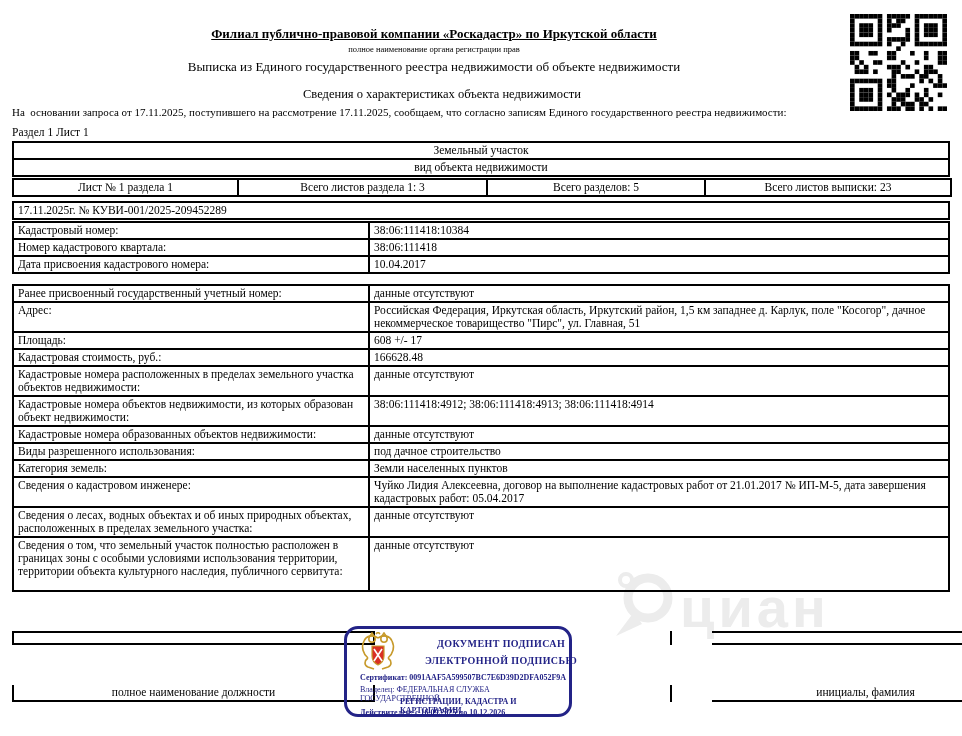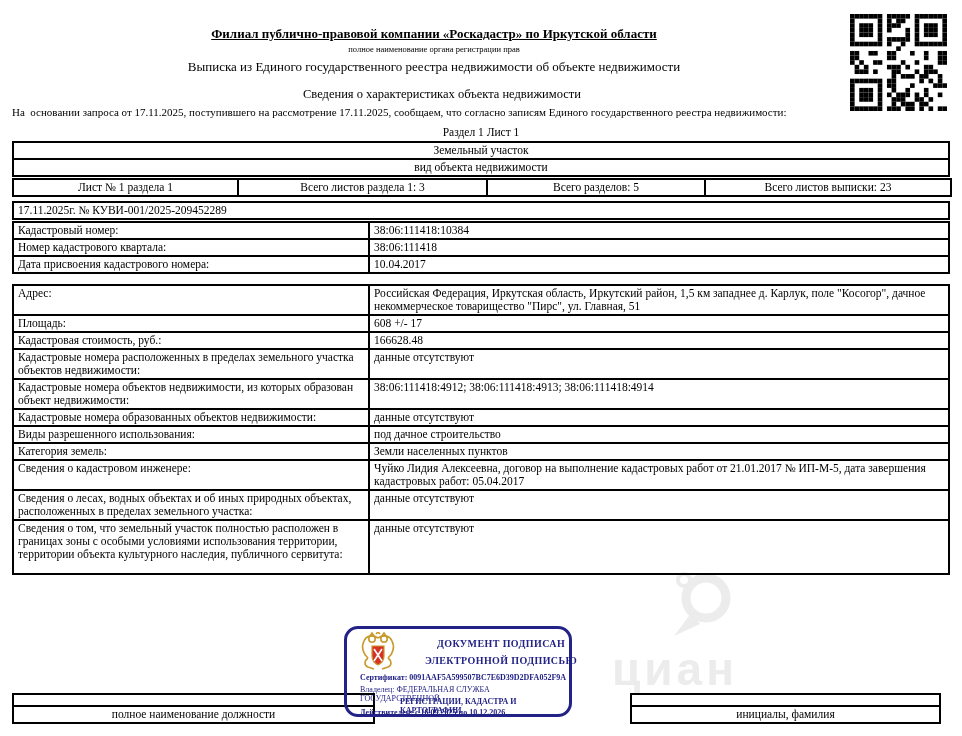--- a/index.html
+++ b/index.html
@@ -1,55 +1,55 @@
 <!DOCTYPE html>
 <html><head>
 <meta charset="utf-8">
 <style>
   * { margin:0; padding:0; box-sizing:border-box; }
   html,body { width:962px; height:736px; background:#fff; overflow:hidden;
               font-family:"Liberation Serif","DejaVu Serif",serif; color:#000; }
   .page { position:relative; width:962px; height:736px; background:#fff; }
 
   
-  .watermark { position:absolute; left:612px; top:572px; z-index:0; display:flex; align-items:flex-end;
+  .watermark { position:absolute; left:612px; top:572px; z-index:0; display:flex; align-items:center;
                color:#ececec; font-family:"Liberation Sans","DejaVu Sans",sans-serif;
-               font-weight:bold; font-size:46px; letter-spacing:4px; user-select:none;flex-direction:column; }
+               font-weight:bold; font-size:56px; letter-spacing:4px; user-select:none; }
   .watermark svg { margin-right:6px; }
 
   
   .hdr { position:absolute; left:4px; top:26px; width:860px; text-align:center; z-index:1; }
   .org { font-size:13px; font-weight:bold; text-decoration:underline; }
   .org-cap { font-size:8.5px; margin-top:2px; }
   .doc-title { font-size:13px; margin-top:5px; }
   .sec-title { position:absolute; left:12px; top:87px; width:860px; text-align:center; font-size:12.5px; z-index:1; }
   .req { position:absolute; left:12px; top:106px; width:938px; font-size:11px; white-space:pre-wrap; z-index:1; }
-  .sect-page { position:absolute; left:12px; top:126px; width:938px; text-align:center; font-size:11.5px; z-index:1; }
+  .sect-page { position:absolute; left:12px; top:126px; width:938px; text-align:left; font-size:11.5px; z-index:1; }
 
   
   .qr { position:absolute; left:850px; top:14px; z-index:2; }
 
   
   table.t { position:absolute; left:12px; width:938px; border-collapse:collapse; table-layout:fixed; z-index:1; background:transparent; }
   table.t td { border:2px solid #000; font-size:11.5px; line-height:13px; padding:1px 4px; vertical-align:top; }
   table.t1 { top:141px; }
   table.t1 td { text-align:center; height:13px; padding:1px 2px; }
   table.t2 { top:178px; }
   table.t2 td { text-align:center; height:13px; }
   .t3a { position:absolute; left:12px; top:201px; width:938px; border:2px solid #000;
          font-size:11.5px; line-height:13px; padding:1px 4px; z-index:1; }
   table.t3b { top:221px; }
   table.t3b td { height:14px; }
   table.t4 { top:284px; }
   col.lbl { width:356px; }
   tr.tall td { height:54px; }
 
   
-  .sig { position:absolute; left:12px; top:693px; width:929px; z-index:1;
-         display:grid; grid-template-columns:363px 257px 309px; grid-template-rows:14px 17px; }
+  .sig { position:absolute; left:12px; top:631px; width:929px; z-index:1;
+         display:grid; grid-template-columns:363px 257px 309px; grid-template-rows:14px 17px;gap:40px; }
   .sig > div { font-size:11.5px; text-align:center; line-height:15px; }
   .sg-a1 { border:2px solid #000; }
   .sg-b1 { border-right:2px solid #000; }
   .sg-c1 { border-top:2px solid #000; border-right:2px solid #000; border-bottom:2px solid #000; }
   .sg-a2 { border-left:2px solid #000; border-right:2px solid #000; border-bottom:2px solid #000; }
   .sg-b2 { border-right:2px solid #000; }
   .sg-c2 { border-right:2px solid #000; border-bottom:2px solid #000; }
 
   
   .stamp { position:absolute; left:344px; top:626px; width:228px; height:91px; z-index:3;
@@ -351,20 +351,24 @@
     </tr>
   </tbody>
     </table>
 
   <table class="t t4">
     <colgroup>
         <col class="lbl">
         <col>
       </colgroup>
     <tbody>
+        <tr>
+      <td>Ранее присвоенный государственный учетный номер:</td>
+      <td>данные отсутствуют</td>
+    </tr>
     <tr>
       <td>Адрес:</td>
       <td>Российская Федерация, Иркутская область, Иркутский район, 1,5 км западнее д. Карлук, поле "Косогор", дачное некоммерческое товарищество "Пирс", ул. Главная, 51</td>
     </tr>
     <tr>
       <td>Площадь:</td>
       <td>608 +/- 17</td>
     </tr>
     <tr>
       <td>Кадастровая стоимость, руб.:</td>

